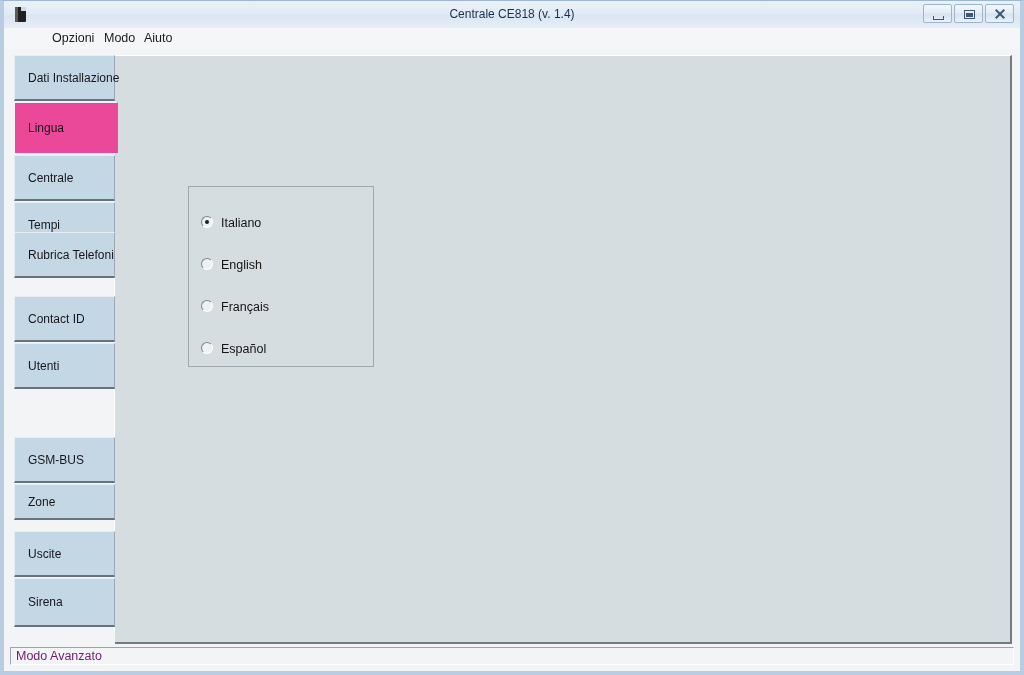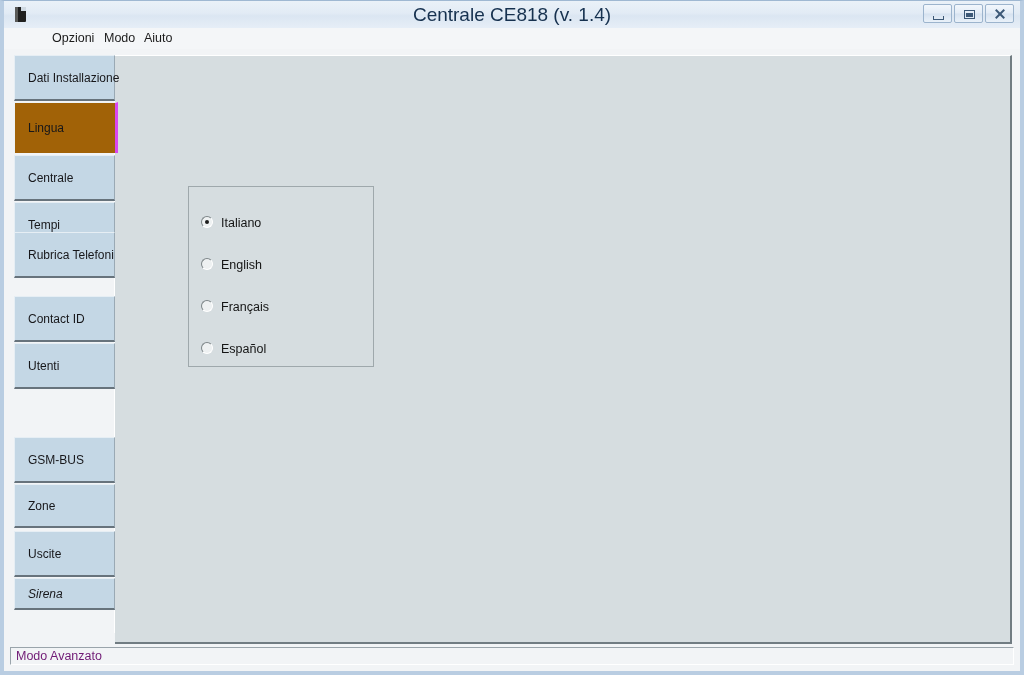--- a/index.html
+++ b/index.html
@@ -59,21 +59,21 @@
     left: 3px; top: 1px;
     width: 3px; height: 15px;
     background: #5a5a58;
   }
   #title-text {
     position: absolute;
     left: 0; top: 0;
     width: 1016px;
     line-height: 27px;
     text-align: center;
-    font-size: 19px;
+    font-size: 12px;
     color: #16314f;
     white-space: nowrap;
   }
 
   
   #window-controls {
     position: absolute;
     right: 6px; top: 3px;
     display: flex;
     gap: 2px;
@@ -176,22 +176,22 @@
   }
   .tab .tab-label {
     position: absolute;
     left: 13px;
     top: 50%;
     transform: translateY(-50%);
     white-space: nowrap;
   }
   .tab.active {
     width: 104px;
-    background: #a16207;
-    border-right: 3px solid #d946ef;
+    background: #ec4899;
+    border-right: 1px solid #d946ef;
     border-bottom: none;
     border-top: 1px solid #eef2f4;
     border-left: 1px solid #eef2f4;
     z-index: 5;
   }
   #sidebar-filler {
     position: absolute;
     left: 0;
     bottom: 0;
     width: 101px;
@@ -358,27 +358,27 @@
         </div>
         <div class="tab" style="top: 241px; height: 46px;">
           <span class="tab-label">Contact ID</span>
         </div>
         <div class="tab" style="top: 288px; height: 46px;">
           <span class="tab-label">Utenti</span>
         </div>
         <div class="tab" style="top: 382px; height: 46px;">
           <span class="tab-label">GSM-BUS</span>
         </div>
-        <div class="tab" style="top: 429px; height: 44px;">
+        <div class="tab" style="top: 429px; height: 36px;">
           <span class="tab-label">Zone</span>
         </div>
         <div class="tab" style="top: 476px; height: 46px;">
           <span class="tab-label">Uscite</span>
         </div>
-        <div class="tab" style="top: 523px; height: 32px; font-style: italic;">
+        <div class="tab" style="top: 523px; height: 49px;">
           <span class="tab-label">Sirena</span>
         </div>
         <div id="sidebar-filler"></div>
     </div>
 
     <div id="statusbar">
       <div id="status-text">Modo Avanzato</div>
     </div>
 
   </div>

